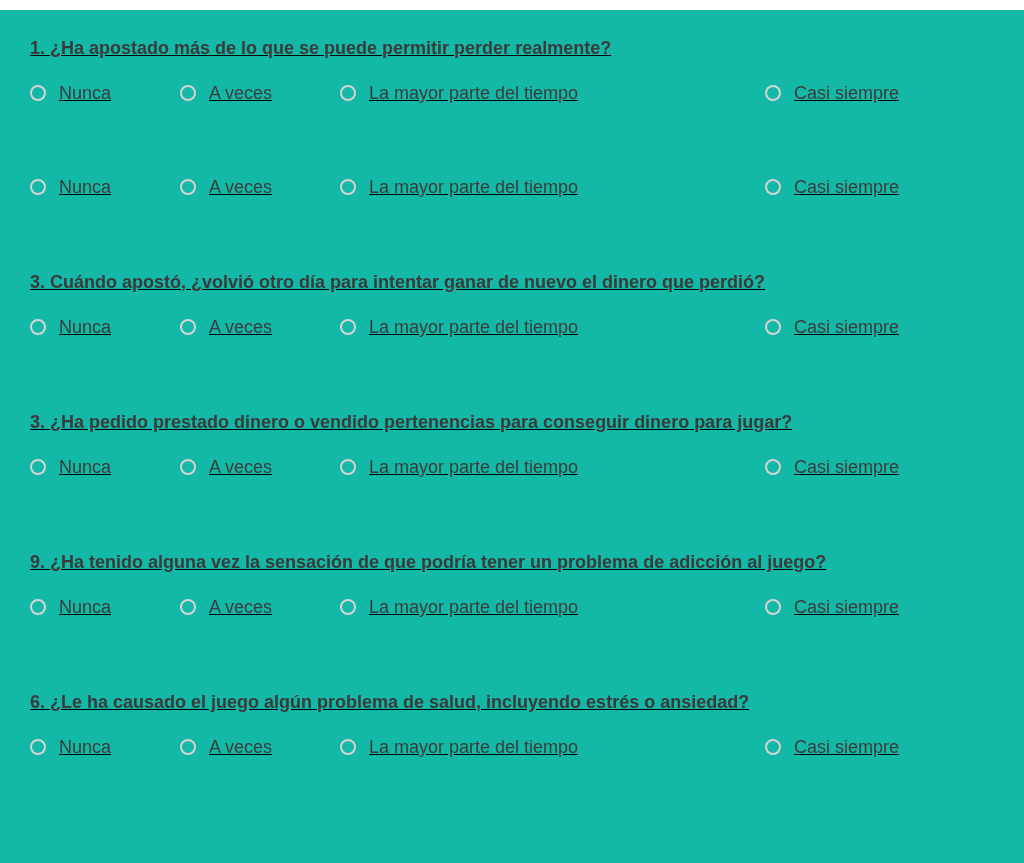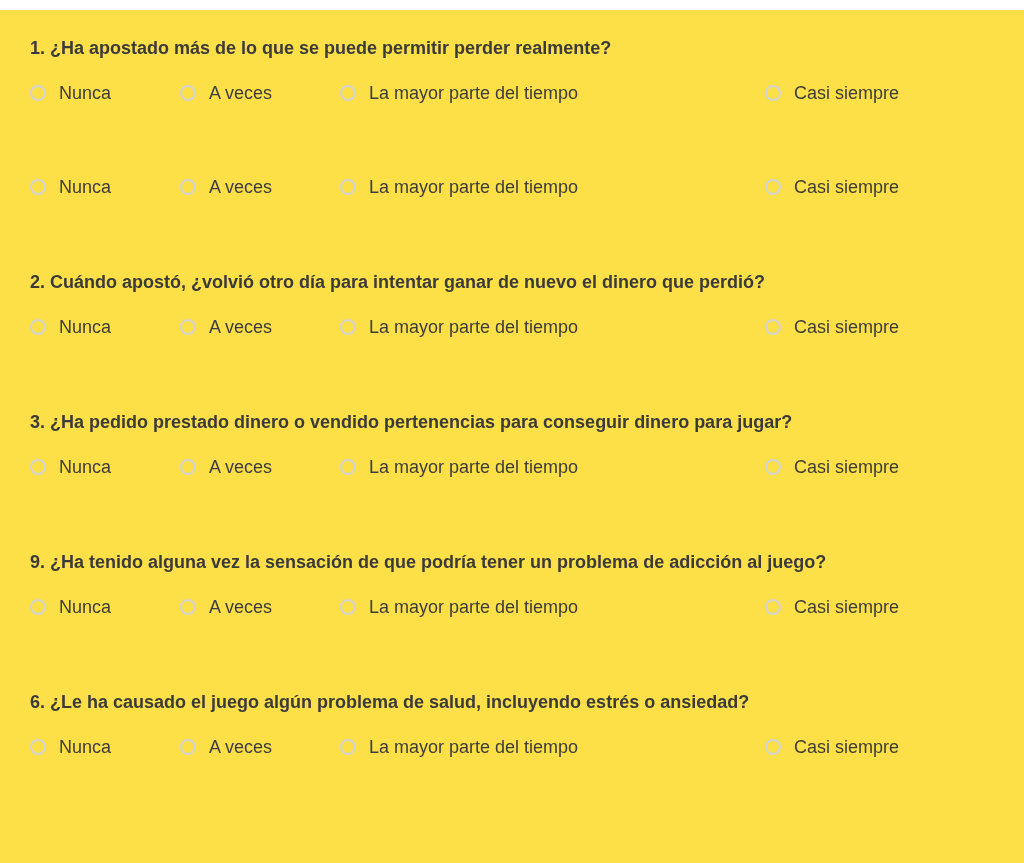--- a/index.html
+++ b/index.html
@@ -17,24 +17,25 @@
   .top-strip {
     position: absolute;
     top: 0; left: 0;
     width: 100%;
     height: 10px;
     background: #ffffff;
   }
   .page {
     position: absolute;
     top: 10px; left: 0; right: 0; bottom: 0;
-    background: #fde047;
+    background: #14b8a6;
     box-sizing: border-box;
     padding: 25px 20px 0 30px;
     overflow: hidden;
+    text-decoration: underline;
   }
   .question-block {
     margin-bottom: 70px;
   }
   .question-text {
     margin: 0 0 20px 0;
     font-size: 18px;
     font-weight: 700;
     line-height: 26px;
     color: #3a3a3a;
@@ -123,21 +124,21 @@
   </label>
 
   <label class="option">
     <span class="radio"></span>
     <span class="option-label">Casi siempre</span>
   </label>
 </div>
   </section>
 
   <section class="question-block">
-    <h3 class="question-text">2. Cuándo apostó, ¿volvió otro día para intentar ganar de nuevo el dinero que perdió?</h3>
+    <h3 class="question-text">3. Cuándo apostó, ¿volvió otro día para intentar ganar de nuevo el dinero que perdió?</h3>
     <div class="options-row">
   <label class="option">
     <span class="radio"></span>
     <span class="option-label">Nunca</span>
   </label>
 
   <label class="option">
     <span class="radio"></span>
     <span class="option-label">A veces</span>
   </label>

